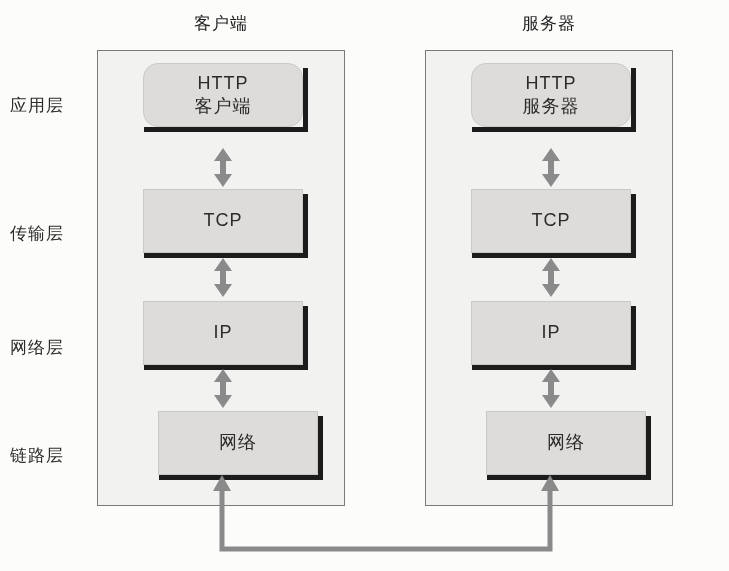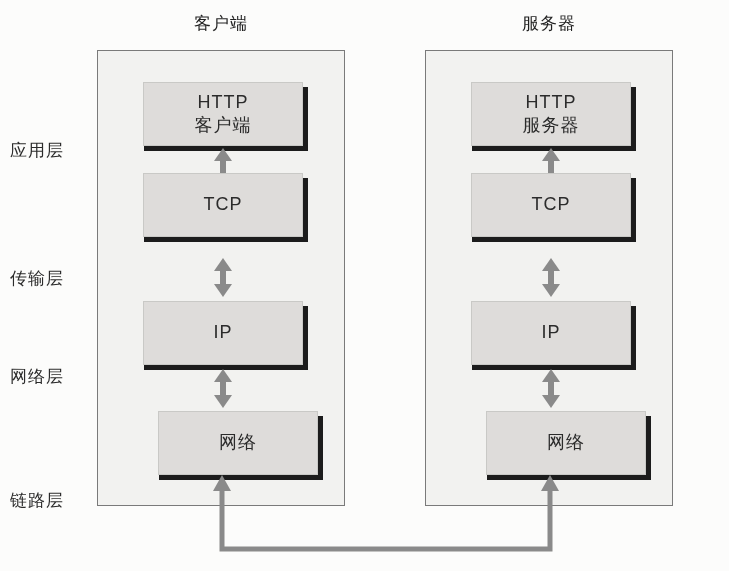--- a/index.html
+++ b/index.html
@@ -12,21 +12,20 @@
   .canvas {
     position: relative;
     width: 729px; height: 571px;
   }
   .layer-label {
     position: absolute;
     left: 10px;
     font-size: 17px;
     color: #2b2b2b;
     letter-spacing: 1px;
-    margin-top: 45px;
   }
   .col-title {
     position: absolute;
     top: 12px;
     width: 248px;
     text-align: center;
     font-size: 17px;
     color: #1f1f1f;
     letter-spacing: 1px;
   }
@@ -69,22 +68,22 @@
     width: 5px;
     background: #1c1c1c;
   }
   .layer-box::before {
     content: "";
     position: absolute;
     left: 0; right: -6px; bottom: -6px;
     height: 5px;
     background: #1c1c1c;
   }
-  .box-app  { top: 31px; }
-  .box-tcp  { top: 122px; }
+  .box-app  { top: 12px; border-radius: 15px; }
+  .box-tcp  { top: 138px; }
   .box-ip   { top: 250px; }
   .box-link { top: 360px; margin-left: 15px; }
   .v-arrow {
     position: absolute;
     left: 114px;
     width: 22px; height: 41px;
   }
   .v-arrow .fillpart { fill: #8a8a8a; }
   .arrow-1 { top: 96px; }
   .arrow-2 { top: 206px; }
@@ -98,21 +97,21 @@
   .connector path { stroke: #8a8a8a; stroke-width: 5; fill: none; }
   .connector polygon { fill: #8a8a8a; }
 </style>
 </head>
 <body>
 
 <div class="canvas">
 
   <div class="layer-label" style="top:94px">应用层</div>
   <div class="layer-label" style="top:222px">传输层</div>
-  <div class="layer-label" style="top:320px">网络层</div>
+  <div class="layer-label" style="top:336px">网络层</div>
   <div class="layer-label" style="top:444px">链路层</div>
 
   <div class="col-title client">客户端</div>
   <div class="col-title server">服务器</div>
 
   <div class="column client">
     <div class="layer-box box-app">HTTP
 客户端</div>
     <svg class="v-arrow arrow-1" viewBox="0 0 22 41">
       <rect class="fillpart" x="8" y="12" width="6" height="17"></rect>

